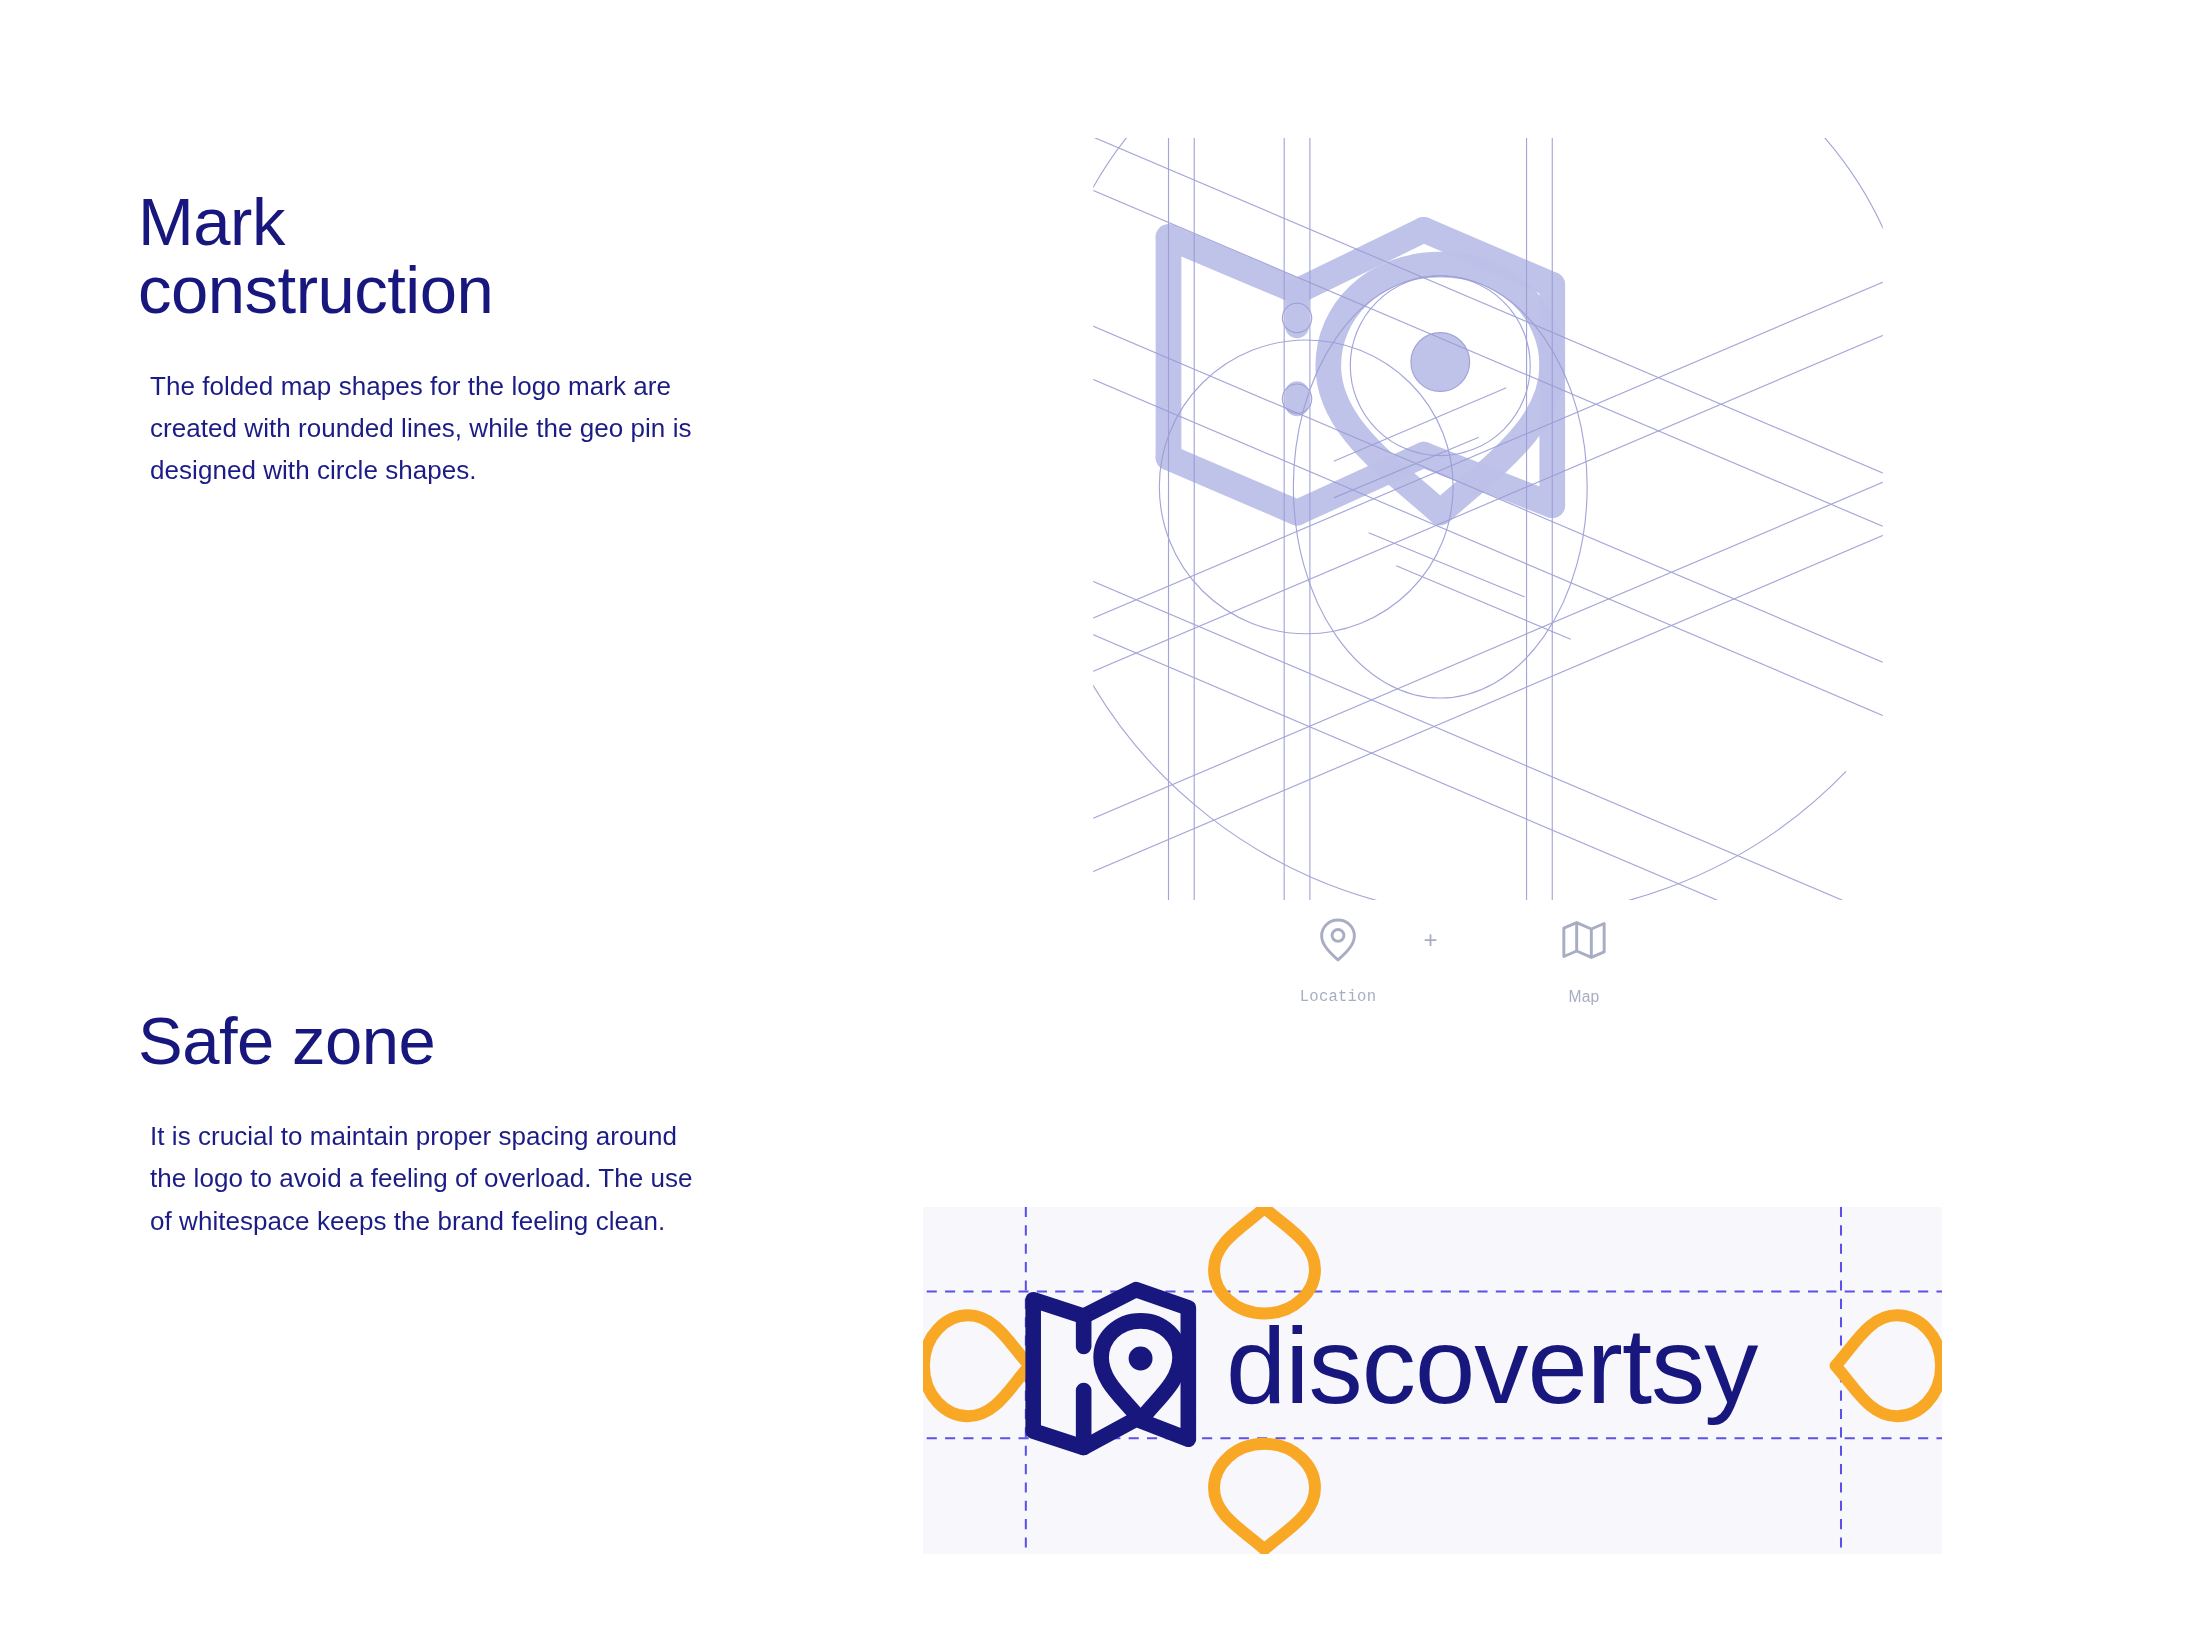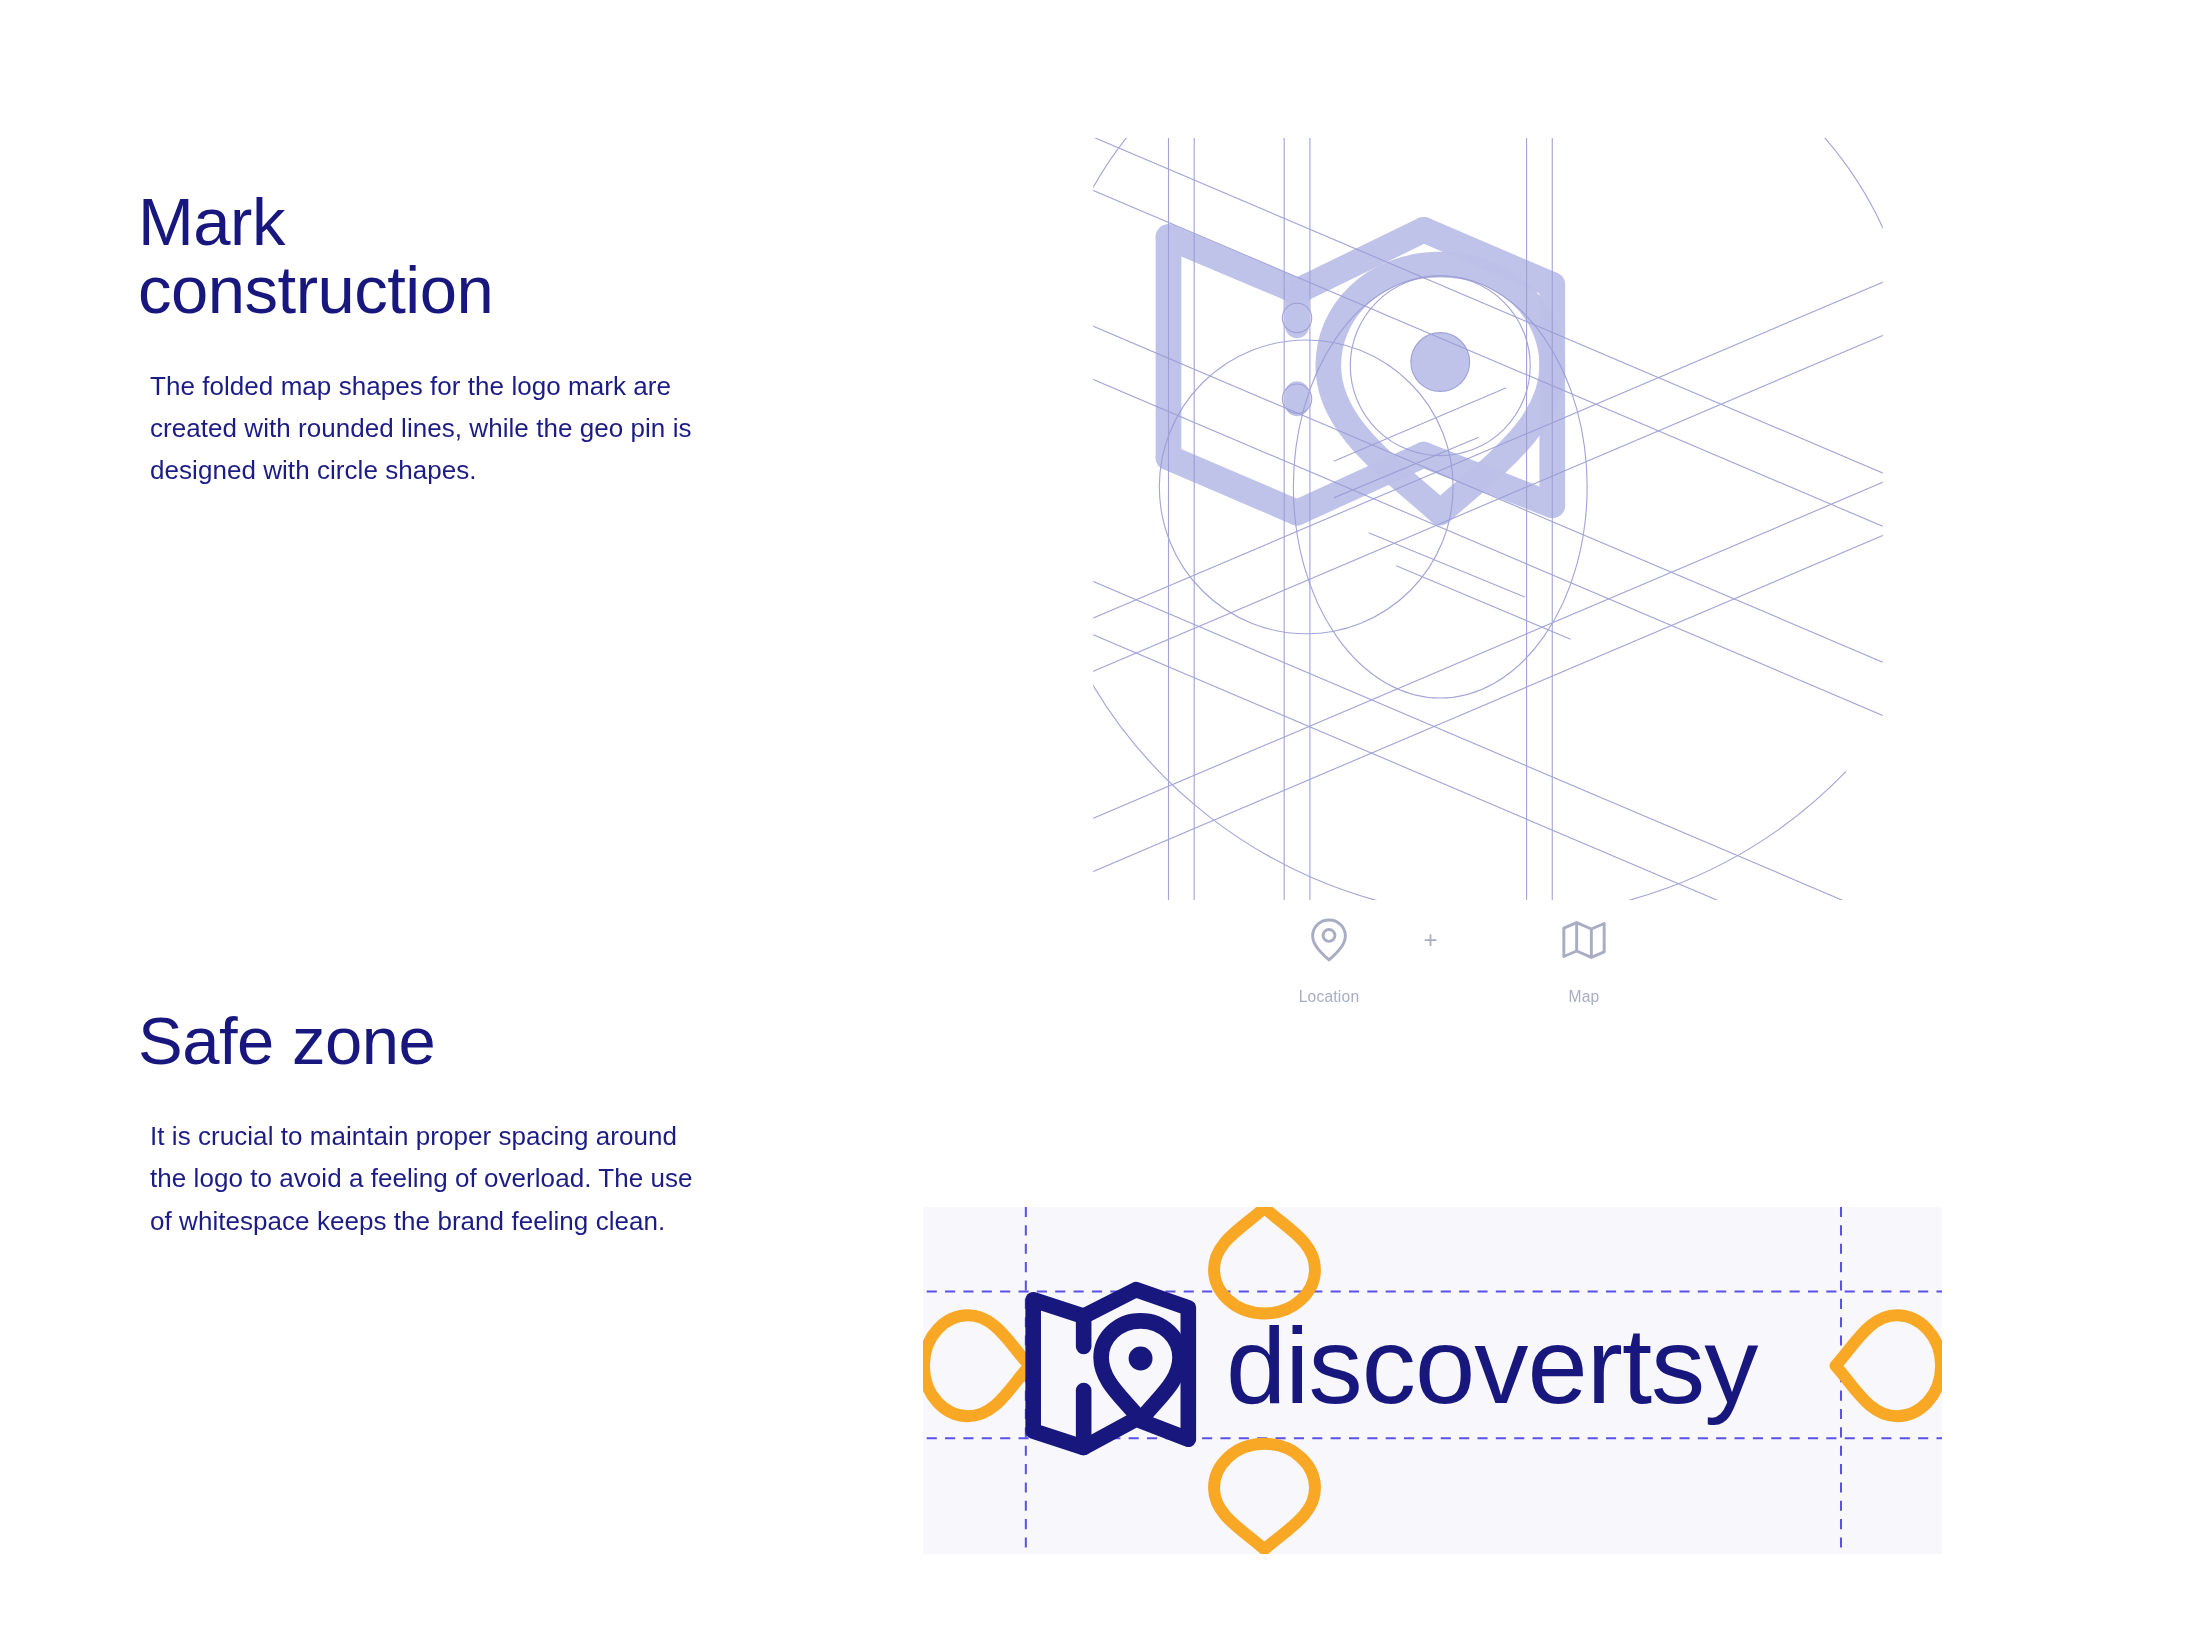--- a/index.html
+++ b/index.html
@@ -65,21 +65,21 @@
     top: 914px;
     width: 386px;
     height: 129px;
   }
   .formula-item {
     position: absolute;
     top: 0;
     width: 110px;
     text-align: center;
   }
-  .formula-item.loc { left: 7px; }
+  .formula-item.loc { left: 16px; font-family: Liberation Mono, monospace; }
   .formula-item.map { left: 262px; }
   .formula-icon {
     height: 51px;
     display: flex;
     align-items: center;
     justify-content: center;
   }
   .formula-label {
     margin-top: 23px;
     font-size: 15.6px;

